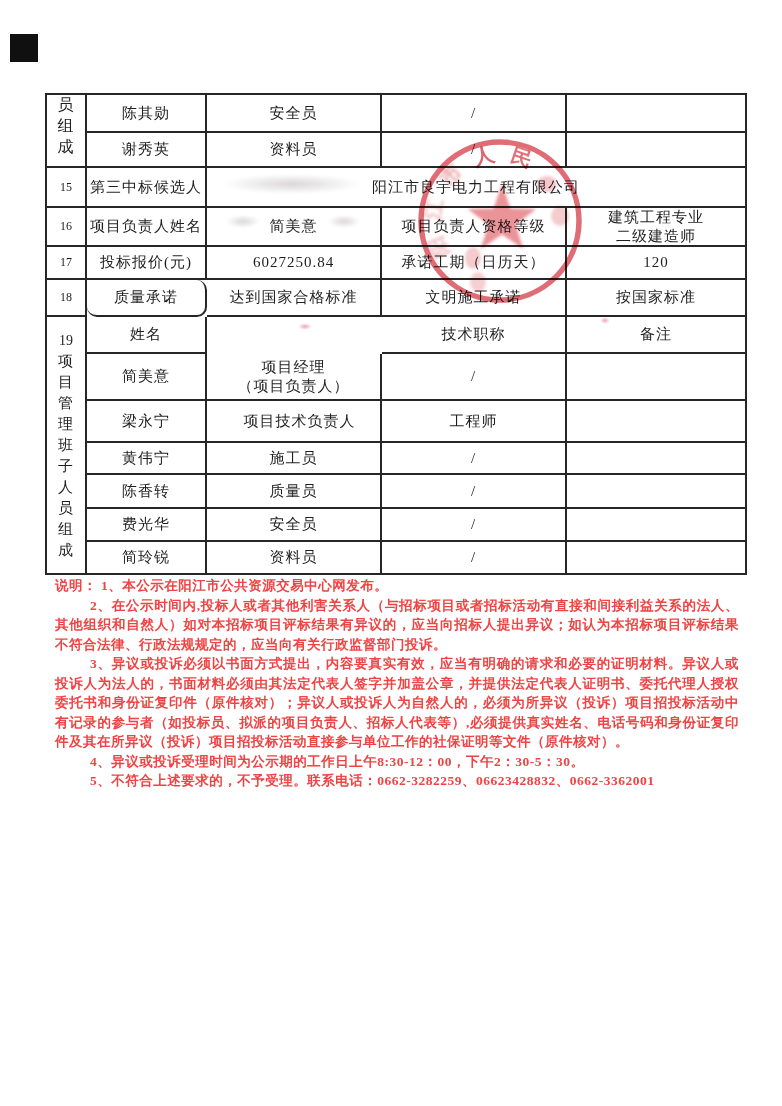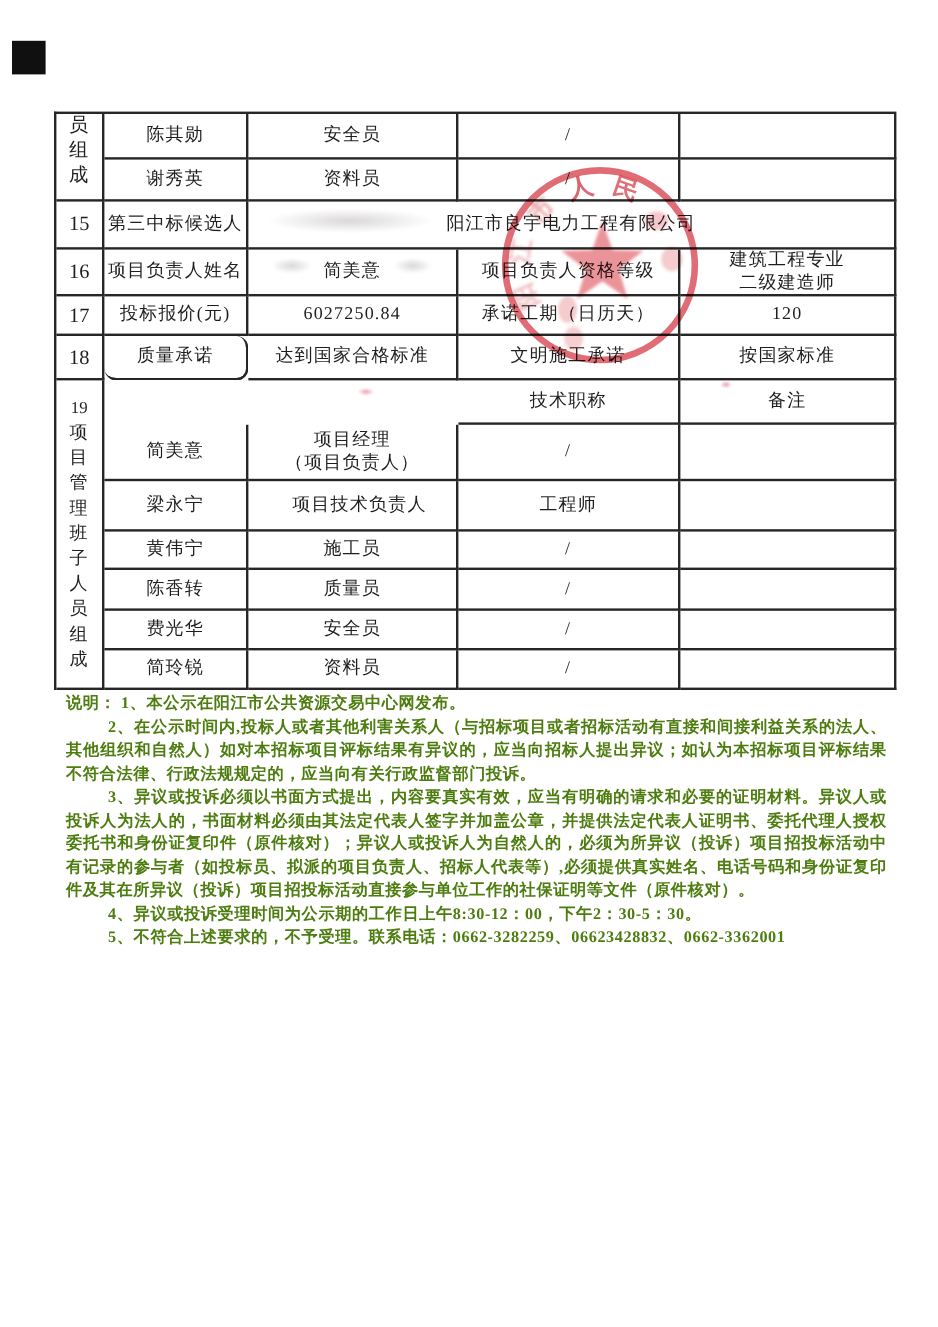--- a/index.html
+++ b/index.html
@@ -19,40 +19,40 @@
     border-top:2px solid #262626;border-left:2px solid #262626;
     background:transparent;
   }
   .c{
     display:flex;flex-direction:column;align-items:center;justify-content:center;
     border-right:2px solid #262626;border-bottom:2px solid #262626;
     font-size:15px;line-height:1.25;text-align:center;position:relative;
     letter-spacing:1px;
   }
   .c .ln{display:block;}
-  .num{font-size:17px;letter-spacing:0;}
+  .num{font-size:12px;letter-spacing:0;}
   .side{overflow:hidden;}
   .vstack span{display:block;height:21px;line-height:21px;font-size:16px;}
   .vstack .clip-top{margin-top:-11px;}
   .side19 .vstack span{height:21px;line-height:21px;font-size:15px;}
   .side19 .vstack .no19{font-size:14px;letter-spacing:0;}
   
   .smudge{position:absolute;border-radius:50%;
     background:radial-gradient(ellipse at center, rgba(120,110,115,0.28), rgba(120,110,115,0) 70%);
     filter:blur(1px);}
   .speck{position:absolute;border-radius:50%;
     background:radial-gradient(ellipse at center, rgba(225,80,110,0.5), rgba(225,80,110,0) 70%);
     filter:blur(0.5px);}
   
   .seal{position:absolute;left:405px;top:130px;width:190px;height:190px;
     mix-blend-mode:multiply;opacity:0.95;pointer-events:none;}
   
   .notes{
     position:absolute;left:55px;top:576px;width:684px;
-    font-size:13.5px;line-height:19.5px;font-weight:bold;color:#4d7c0f;
+    font-size:13.5px;line-height:19.5px;font-weight:bold;color:#ef4444;
     text-align:justify;word-break:break-all;letter-spacing:0.5px;
   }
   .notes p{margin:0;}
   .notes p.ind{text-indent:2.6em;}
 </style>
 </head>
 <body>
 
 <div class="corner-mark"></div>
 
@@ -110,20 +110,21 @@
       <span>理</span>
       <span>班</span>
       <span>子</span>
       <span>人</span>
       <span>员</span>
       <span>组</span>
       <span>成</span>
     </div>
   </div>
 
+  <div class="c" style="grid-column:2;grid-row:7;">姓名</div>
   <div class="c" style="grid-column:4;grid-row:7;">技术职称</div>
   <div class="c" style="grid-column:5;grid-row:7;">备注</div>
 
   <div class="c" style="grid-column:2;grid-row:8;">简美意</div>
   <div class="c" style="grid-column:3;grid-row:8;">
     <span class="ln">项目经理</span>
     <span class="ln">（项目负责人）</span>
   </div>
   <div class="c" style="grid-column:4;grid-row:8;">/</div>
   <div class="c" style="grid-column:5;grid-row:8;"></div>

